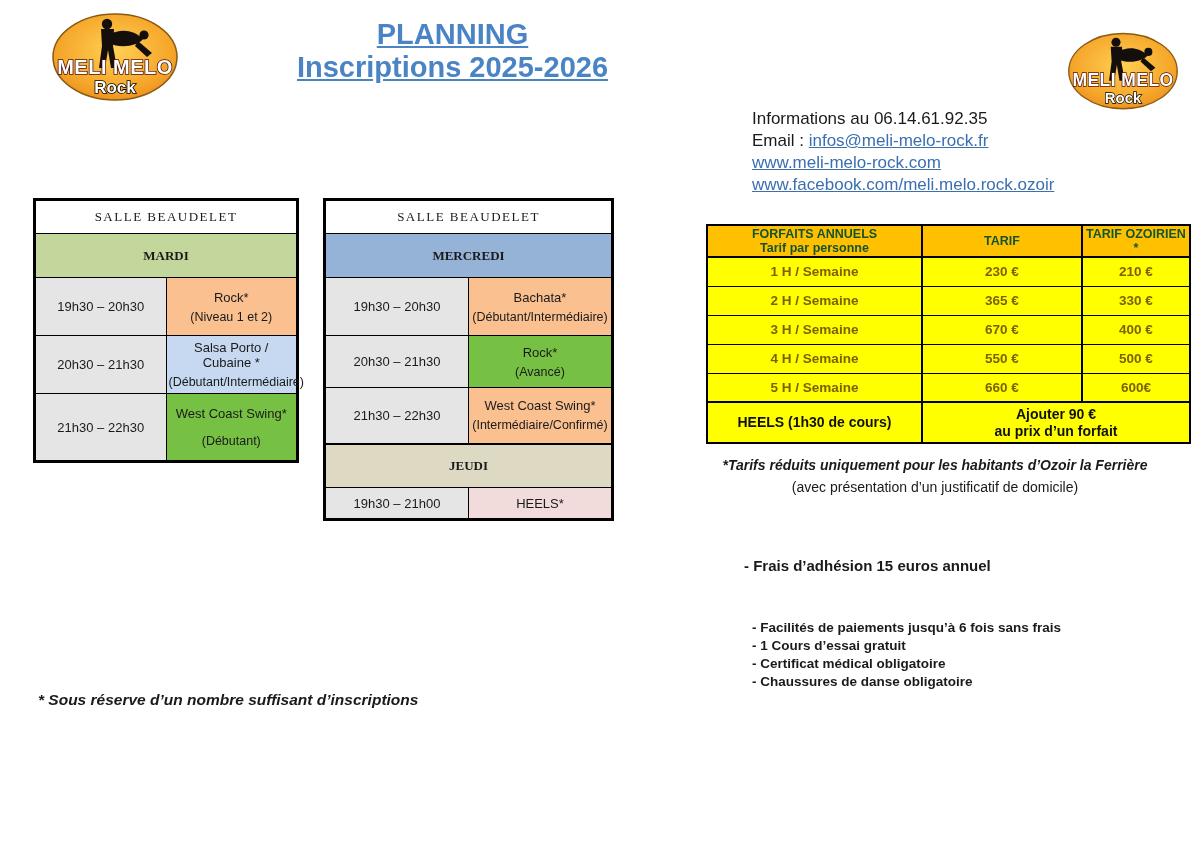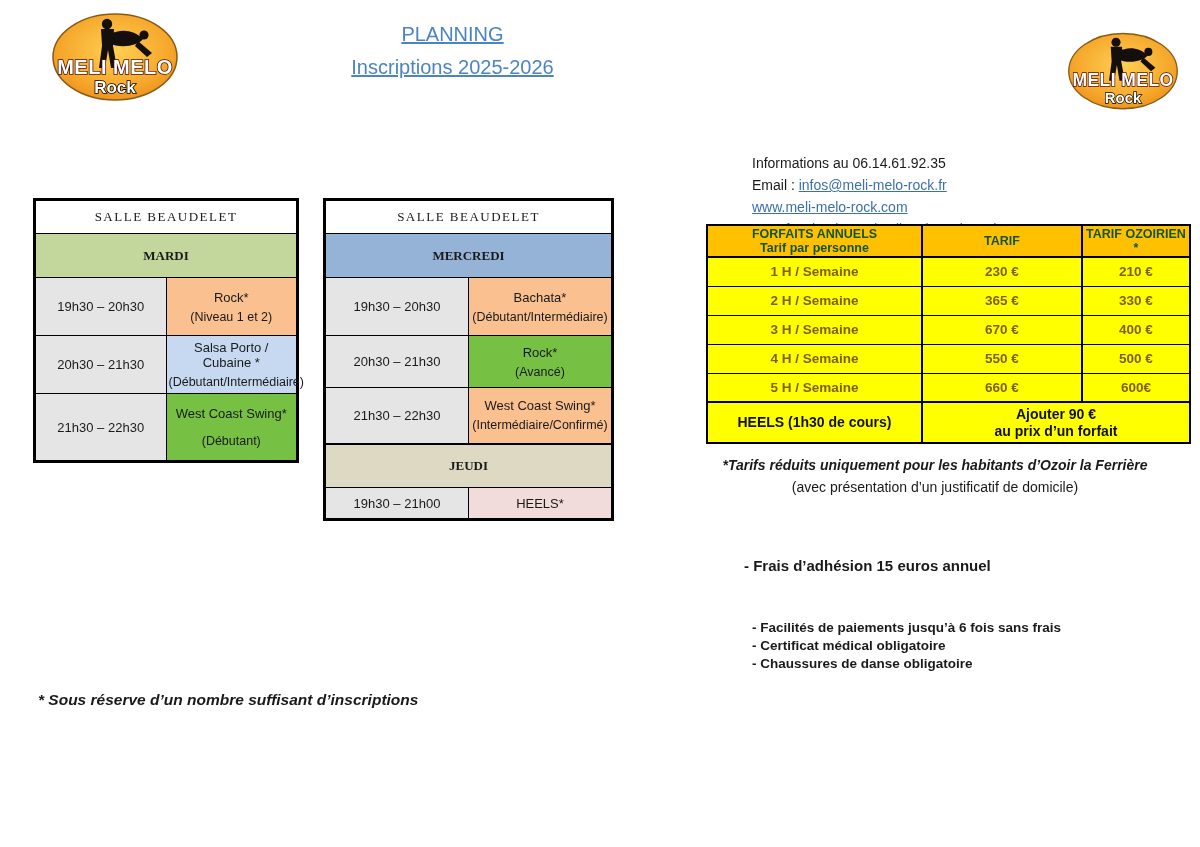--- a/index.html
+++ b/index.html
@@ -6,25 +6,25 @@
   body { background:#ffffff; font-family:"Liberation Sans", sans-serif; }
   .page { position:relative; width:1200px; height:847px; background:#ffffff; overflow:hidden; }
 
   
   .logo { position:absolute; }
   .logo-left  { left:50px; top:10px; width:130px; height:96px; }
   .logo-right { left:1056px; top:30px; width:134px; height:84px; }
 
   
   .title-block { position:absolute; left:280px; top:18px; width:345px; text-align:center; }
-  .title-line { color:#4b84c4; font-weight:normal; font-size:20px; line-height:33px;
+  .title-line { color:#4b84c4; font-weight:bold; font-size:29px; line-height:33px;
                 text-decoration:underline; }
 
   
-  .contact { position:absolute; left:752px; top:108px; font-size:14px; line-height:22px; color:#1a1a1a;margin-top:44px; }
+  .contact { position:absolute; left:752px; top:108px; font-size:17px; line-height:22px; color:#1a1a1a; }
   .contact a, .link { color:#3c6fb0; text-decoration:underline; }
 
   
   table.schedule { position:absolute; border-collapse:collapse; table-layout:fixed;
                    border:3px solid #000; background:#fff; }
   table.schedule td { border:1px solid #000; text-align:center; vertical-align:middle;
                       font-size:13px; color:#1a1a1a; padding:2px; }
   .t1 { left:33px; top:198px; width:266px; }
   .t2 { left:323px; top:198px; width:291px; }
   .t1 .col-time { width:97px; }  .t1 .col-cls { width:169px; }
@@ -260,19 +260,20 @@
 
   <div class="tarif-note">
     <div class="l1">*Tarifs réduits uniquement pour les habitants d’Ozoir la Ferrière</div>
     <div class="l2">(avec présentation d’un justificatif de domicile)</div>
   </div>
 
   <div class="adhesion">- Frais d’adhésion 15 euros annuel</div>
 
   <div class="bullets">
     <div>-  Facilités de paiements jusqu’à 6 fois sans frais</div>
+    <div>-  1 Cours d’essai gratuit</div>
     <div>-  Certificat médical obligatoire</div>
     <div>-  Chaussures de danse obligatoire</div>
   </div>
 
   <div class="bottom-note">* Sous réserve d’un nombre suffisant d’inscriptions</div>
 
 </div>
 
 </body></html>

